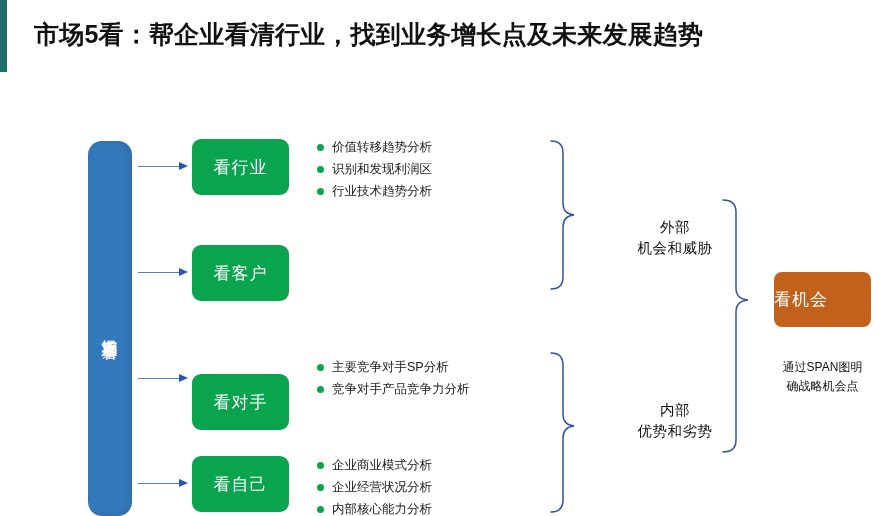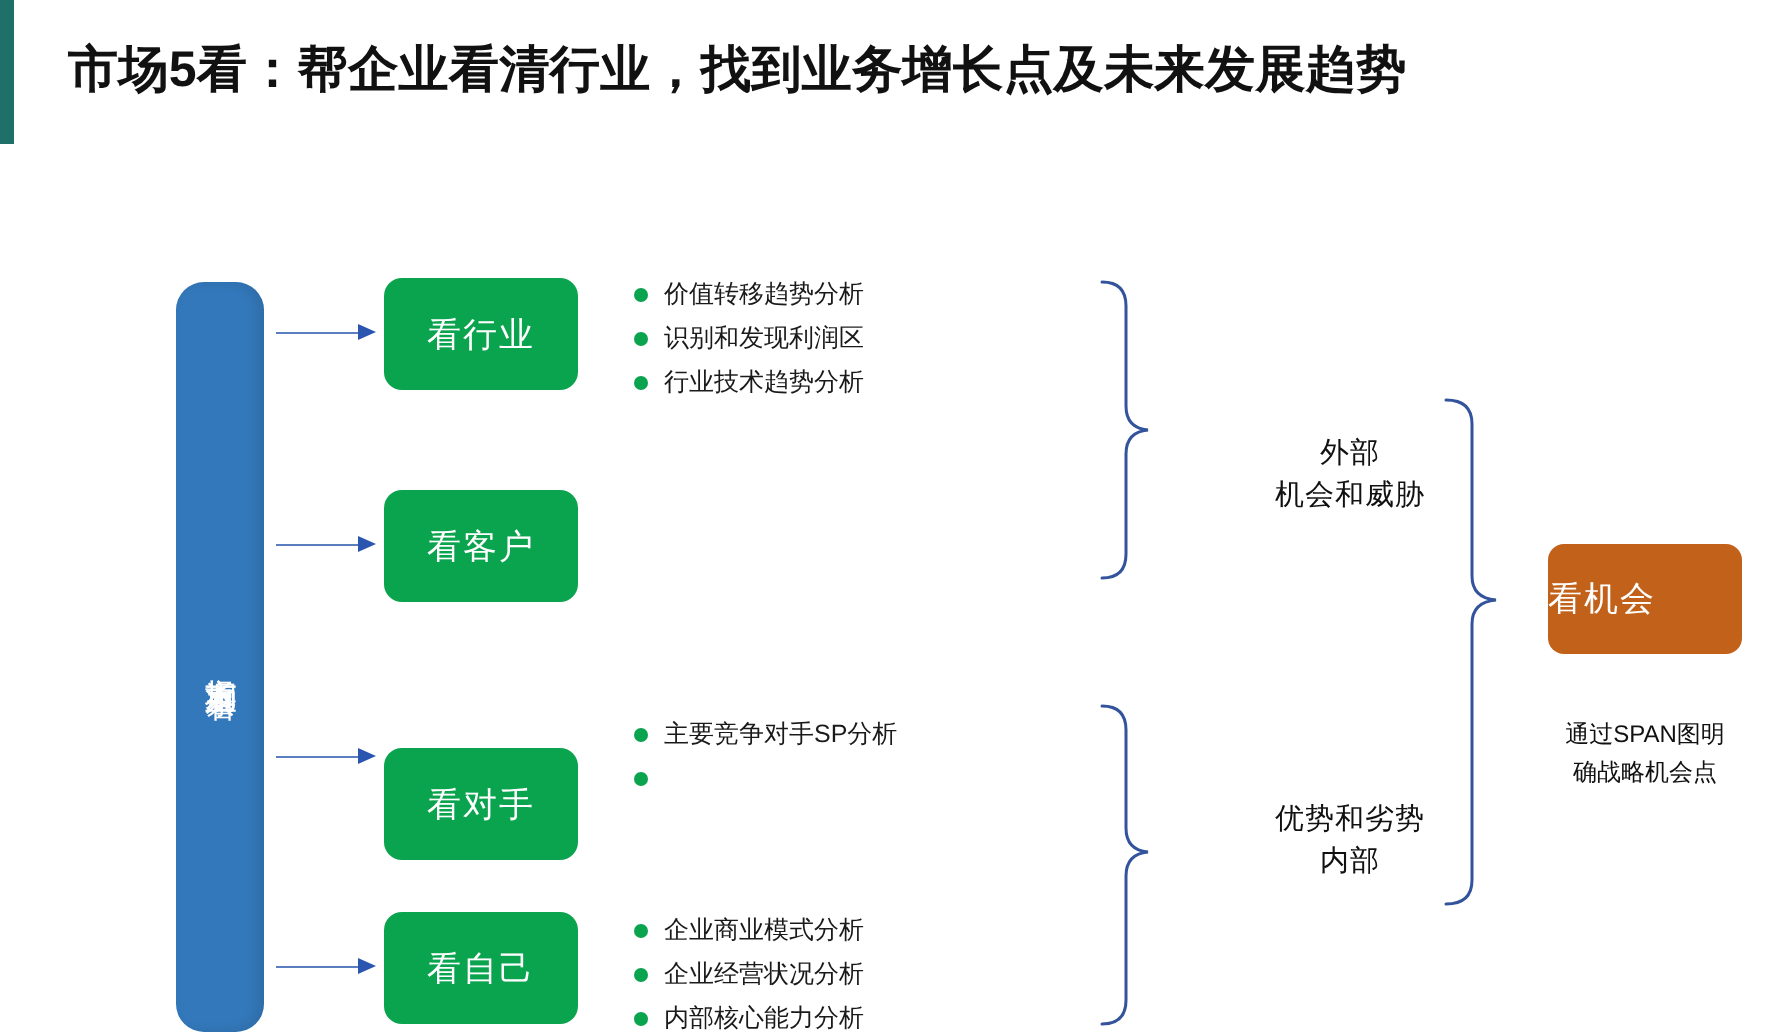--- a/index.html
+++ b/index.html
@@ -263,20 +263,21 @@
   </div>
 
 
   <div class="bullet-list bl-3">
     <div class="bullet-row">
       <span class="bullet-dot"></span>
       <span class="bullet-text">主要竞争对手SP分析</span>
     </div>
     <div class="bullet-row">
       <span class="bullet-dot"></span>
+      <span class="bullet-text">竞争对手产品竞争力分析</span>
     </div>
   </div>
 
   <div class="bullet-list bl-4">
     <div class="bullet-row">
       <span class="bullet-dot"></span>
       <span class="bullet-text">企业商业模式分析</span>
     </div>
     <div class="bullet-row">
       <span class="bullet-dot"></span>
@@ -295,22 +296,22 @@
     <path d="M 551 353 Q 563 353 563 365 L 563 414 Q 563 425 574 426 Q 563 427 563 438 L 563 500 Q 563 512 551 512" fill="none" stroke="#33549c" stroke-width="1.5" stroke-linecap="round"></path>
 
     <path d="M 723 200 Q 736 200 736 212 L 736 288 Q 736 299 748 300 Q 736 301 736 312 L 736 440 Q 736 452 723 452" fill="none" stroke="#33549c" stroke-width="1.5" stroke-linecap="round"></path>
   </svg>
 
   <div class="group-label" id="group-label-external">
     <div>外部</div>
     <div>机会和威胁</div>
   </div>
   <div class="group-label" id="group-label-internal">
+    <div>内部</div>
     <div>优势和劣势</div>
-    <div>内部</div>
   </div>
 
   <div id="opportunity-box">
     <span>看机会</span>
   </div>
   <div id="opportunity-caption">
     <div>通过SPAN图明</div>
     <div>确战略机会点</div>
   </div>
 

